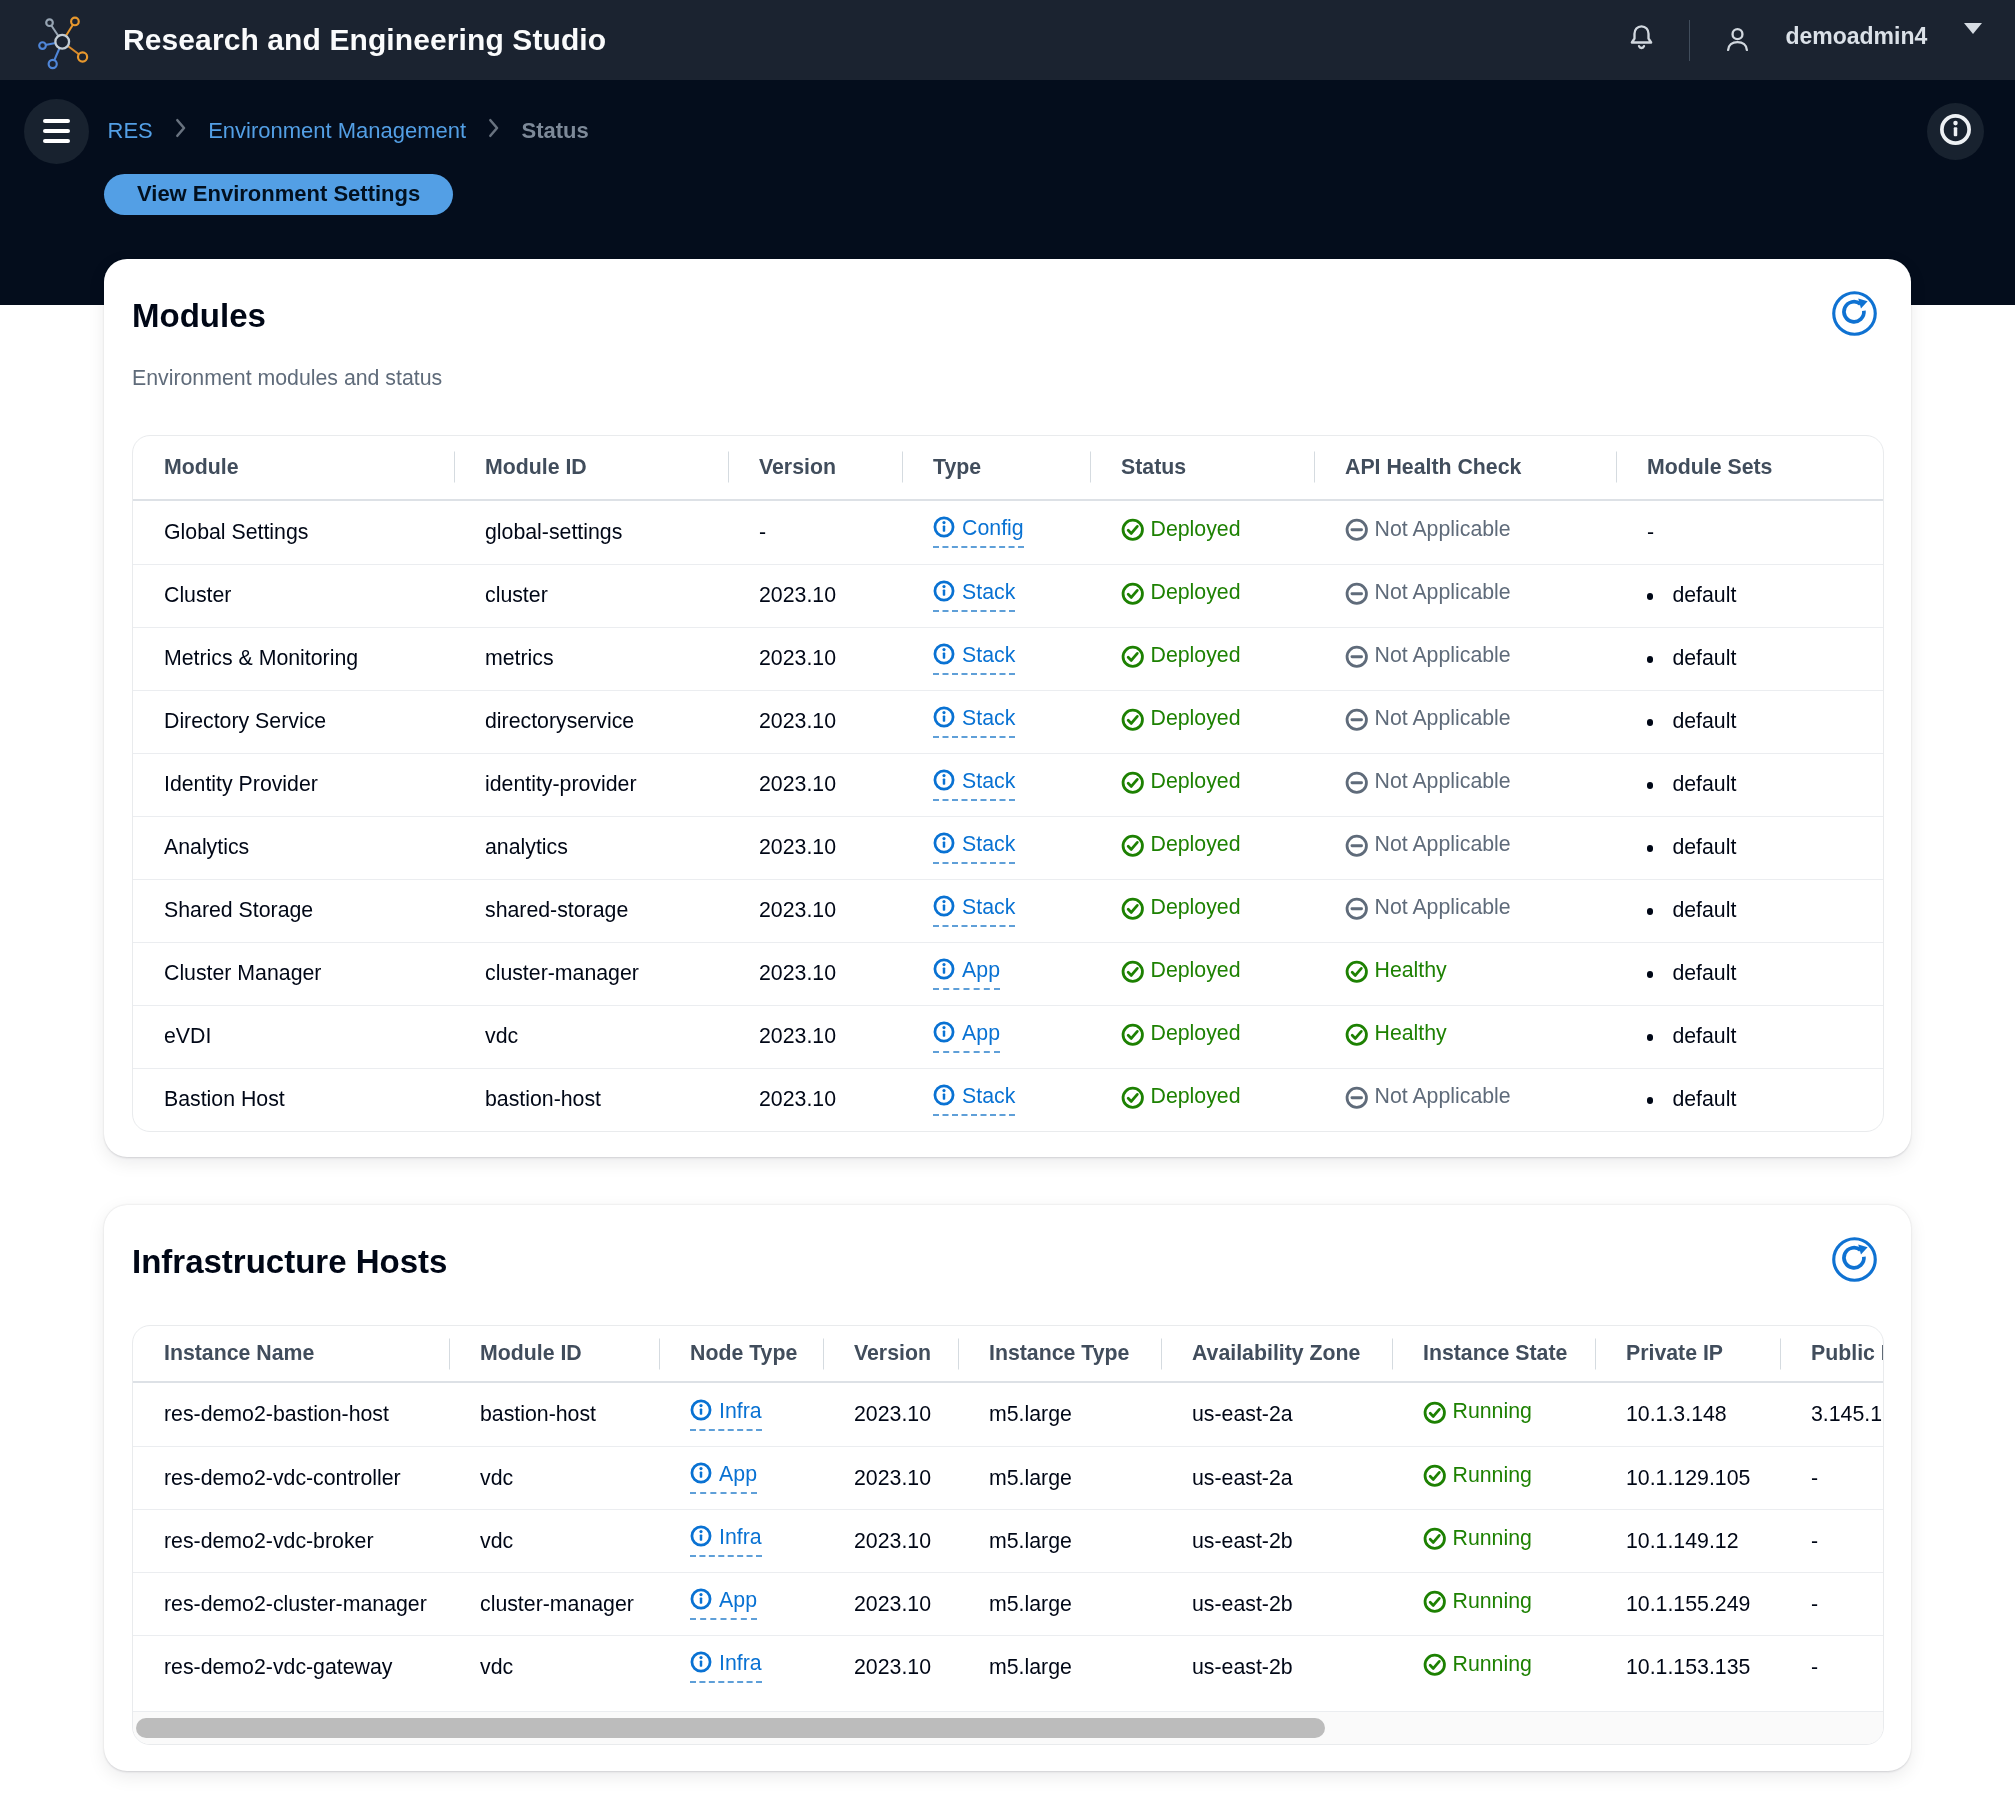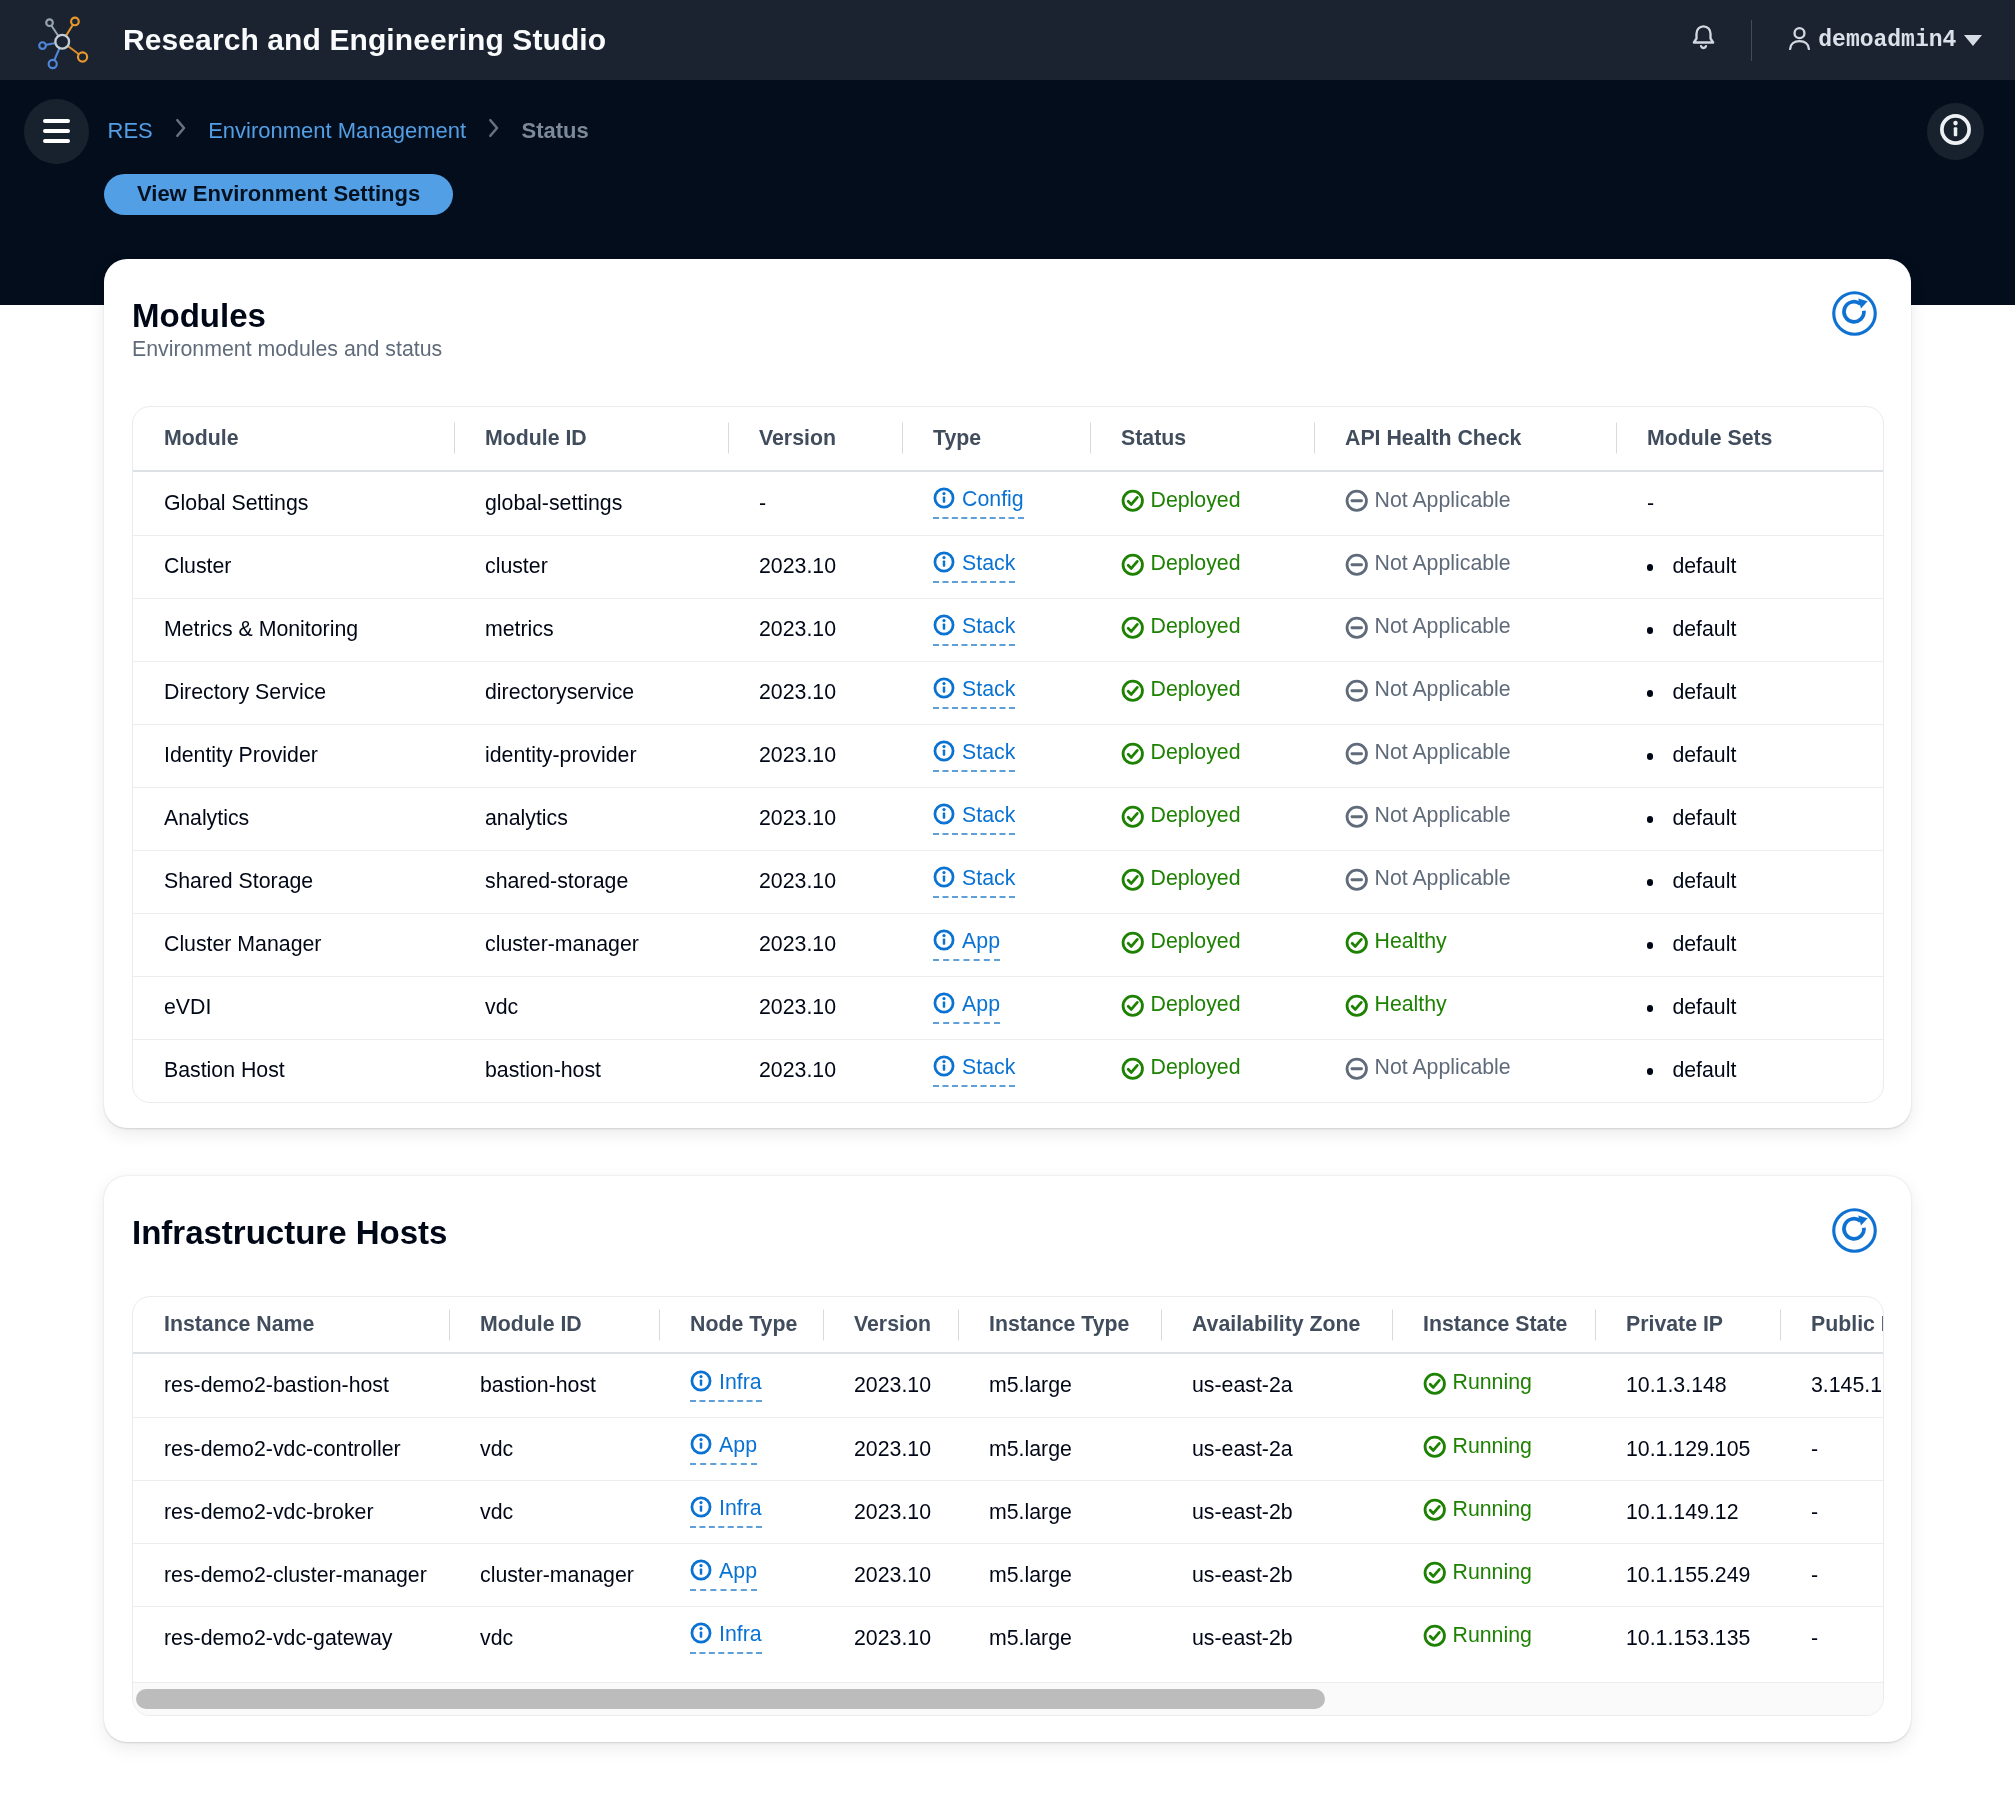--- a/index.html
+++ b/index.html
@@ -6,21 +6,21 @@
   html,body { width:2015px; height:1819px; overflow:hidden; }
   body { font-family:"Liberation Sans", sans-serif; background:#ffffff; color:#000716; }
 
   
   .topbar { height:80px; background:#1b2330; display:flex; align-items:center; padding:0 33px; }
   .topbar .logo { width:61px; height:61px; flex:0 0 auto; }
   .topbar .app-title { margin-left:29px; font-size:30px; font-weight:700; color:#fafbfc; letter-spacing:0.1px; }
   .topbar .spacer { flex:1; }
   .icon-btn { background:none; border:none; cursor:pointer; display:flex; align-items:center; }
   .topbar .vdiv { width:1.4px; height:41px; background:#414d5c; margin:0 31px; }
-  .userbox { display:flex; align-items:center; gap:2px; cursor:pointer;font-family:Liberation Mono, monospace; }
+  .userbox { display:flex; gap:31px; cursor:pointer; }
   .userbox .uname { font-size:23px; font-weight:700; color:#dbe1e8; }
   .caret { width:0; height:0; border-left:9.2px solid transparent; border-right:9.2px solid transparent; border-top:11.4px solid #d6dce3; margin-left:5.7px; }
 
   
   .hero { height:225px; background:#040d1c; position:relative; }
   .hero-row1 { display:flex; align-items:center; padding:18.5px 31px 0 24px; }
   .burger { width:65px; height:65px; border-radius:50%; background:#18222f; border:none; cursor:pointer;
             display:flex; flex-direction:column; align-items:center; justify-content:center; gap:5.7px; flex:0 0 auto; }
   .burger span { display:block; width:27px; height:4.3px; border-radius:2.1px; background:#ffffff; }
   .crumbs { display:flex; align-items:center; gap:22px; margin-left:18.5px; font-size:22px; }
@@ -32,21 +32,21 @@
   .page-title { font-size:41px; font-weight:700; color:#ffffff; letter-spacing:0.2px; }
   .primary-btn { height:41px; padding:0 33px; border:none; border-radius:28.4px; background:#539fe5; color:#02101f;
                  font-family:inherit; font-size:22px; font-weight:700; cursor:pointer; }
 
   
   main { margin-top:-46px; padding:0 104px; position:relative; }
   .card { background:#ffffff; border-radius:23px; padding:37px 27px 25.6px 28px; position:relative;
           box-shadow:0 0.7px 2.1px rgba(0,7,22,.14), 0 5.7px 18.5px rgba(0,7,22,.08); }
   .card + .card { margin-top:48px; }
   .card h2 { font-size:33px; line-height:40px; font-weight:700; color:#000716; }
-  .card .sub { margin-top:1px; font-size:21.3px; line-height:25.6px; color:#5f6b7a; }
+  .card .sub { margin-top:30px; font-size:21.3px; line-height:25.6px; color:#5f6b7a; }
   .refresh-btn { position:absolute; top:31px; right:33px; width:47px; height:47px; background:none; border:none; cursor:pointer; }
 
   
   .tablebox { margin-top:43px; border:1.4px solid #e9ebed; border-radius:18px; background:#fff; overflow:hidden; }
   .thead { display:grid; grid-template-columns:var(--cols); height:65px; align-items:center; border-bottom:2.1px solid #dde1e6; }
   .hosts .thead { height:57px; }
   .th { position:relative; padding-left:31px; font-size:21.3px; font-weight:700; color:#414d5c; white-space:nowrap; }
   .th:not(:first-child)::before { content:""; position:absolute; left:0; top:50%; transform:translateY(-50%);
                                   width:1.4px; height:31px; background:#d5dbe0; }
   .grid-row { display:grid; grid-template-columns:var(--cols); height:63px; align-items:center; }

